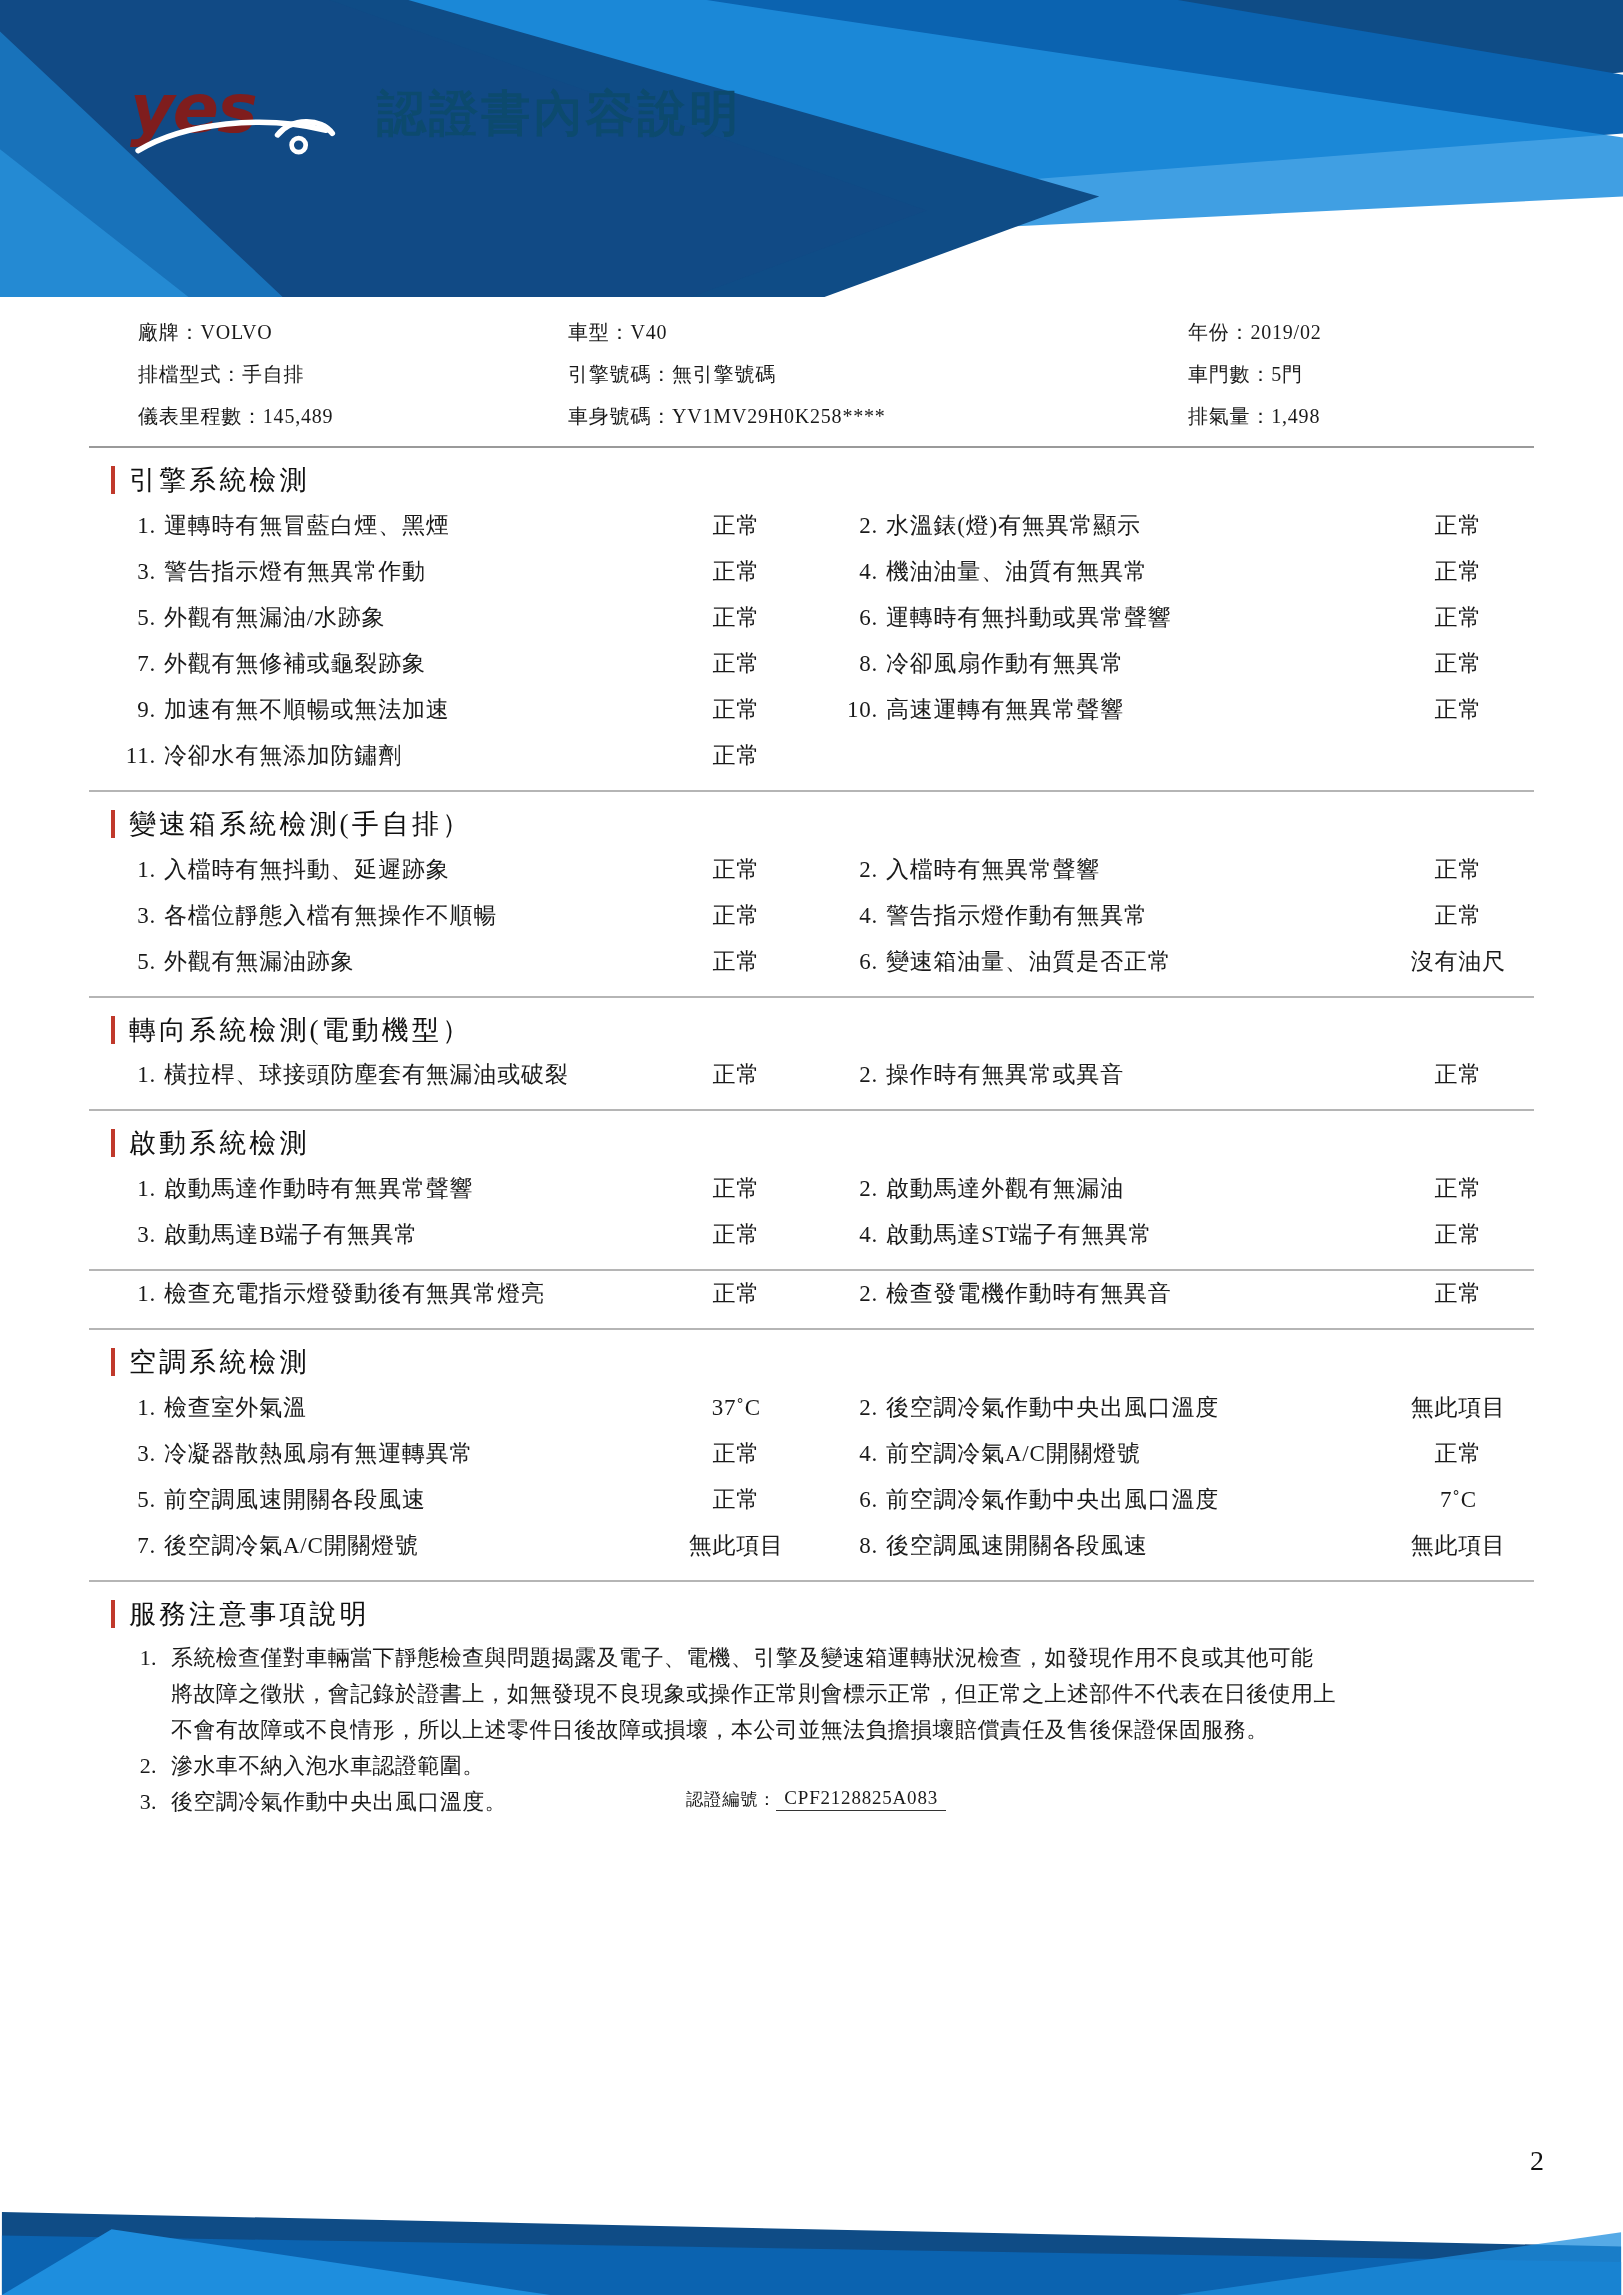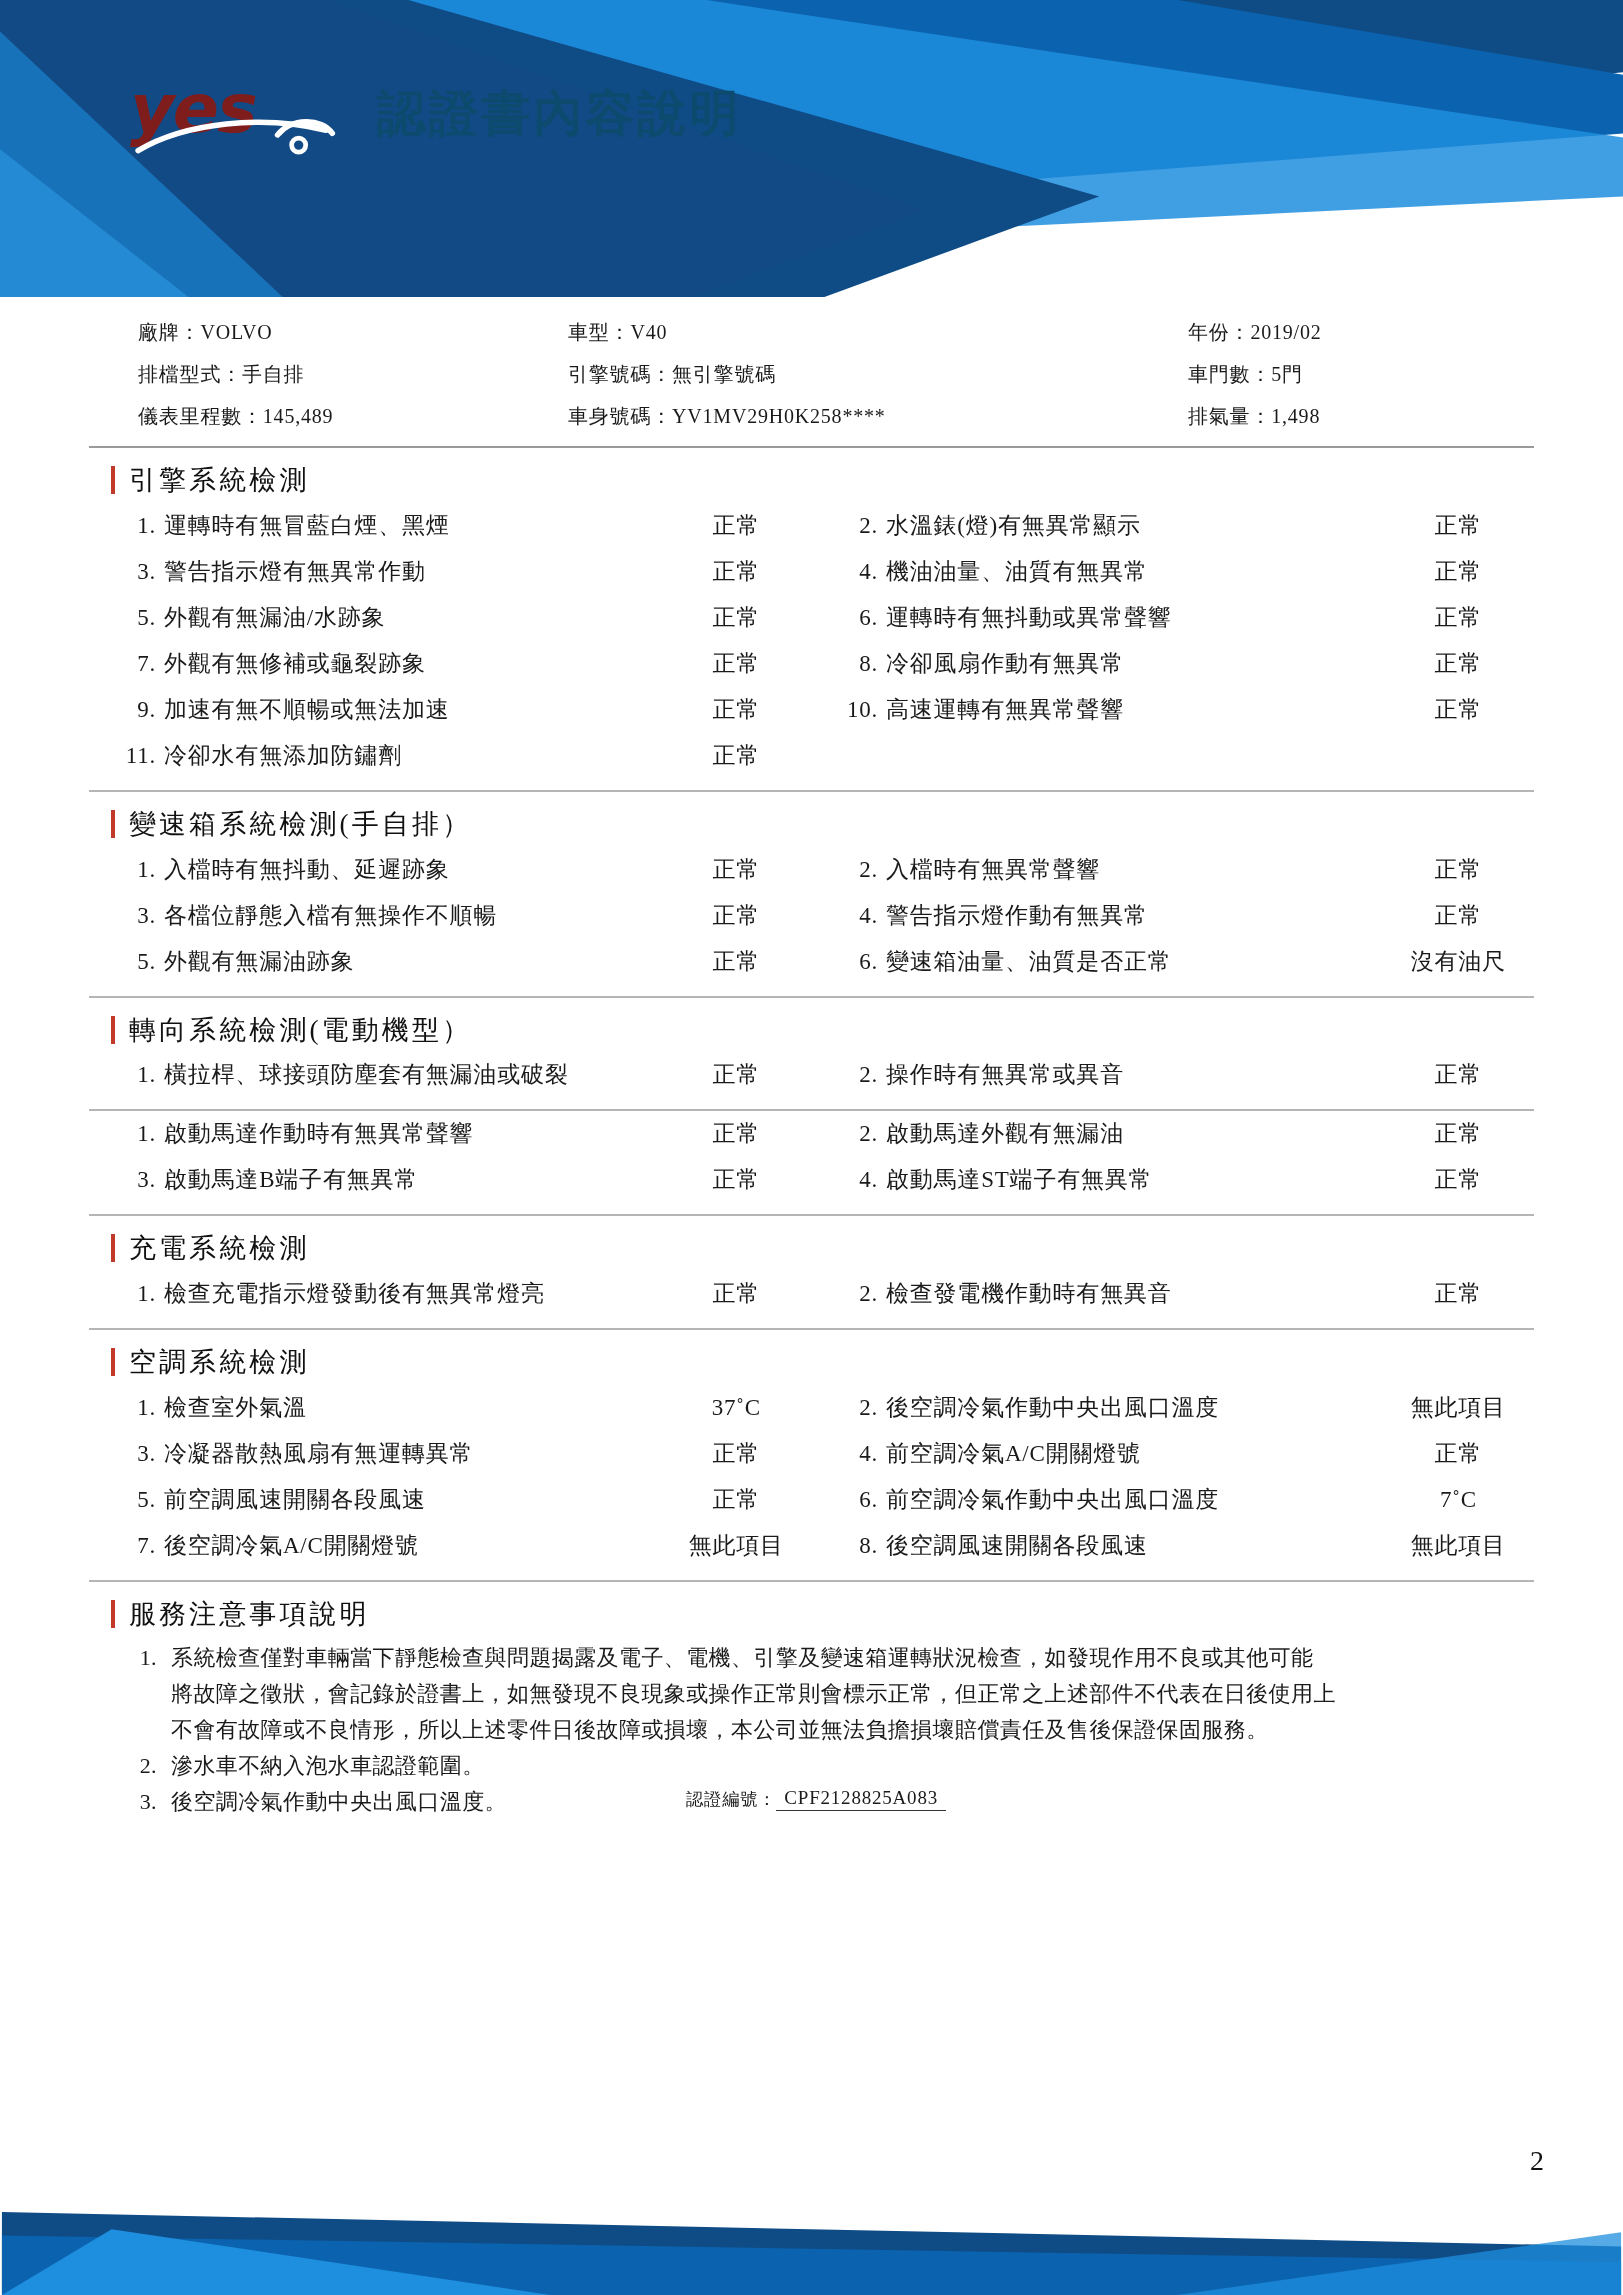--- a/index.html
+++ b/index.html
@@ -391,20 +391,24 @@
       </div>
       <div class="col col-right">
         <div class="num">2.</div>
         <div class="qtext">操作時有無異常或異音</div>
         <div class="res">正常</div>
       </div>
     </div>
   </div>
 
   <div class="section">
+    <div class="sec-title">
+      <span class="sec-bar"></span>
+      <span>啟動系統檢測</span>
+    </div>
     <div class="item-row">
       <div class="col col-left">
         <div class="num">1.</div>
         <div class="qtext">啟動馬達作動時有無異常聲響</div>
         <div class="res">正常</div>
       </div>
       <div class="col col-right">
         <div class="num">2.</div>
         <div class="qtext">啟動馬達外觀有無漏油</div>
         <div class="res">正常</div>
@@ -418,24 +422,20 @@
       </div>
       <div class="col col-right">
         <div class="num">4.</div>
         <div class="qtext">啟動馬達ST端子有無異常</div>
         <div class="res">正常</div>
       </div>
     </div>
   </div>
 
   <div class="section">
-    <div class="sec-title">
-      <span class="sec-bar"></span>
-      <span>充電系統檢測</span>
-    </div>
     <div class="item-row">
       <div class="col col-left">
         <div class="num">1.</div>
         <div class="qtext">檢查充電指示燈發動後有無異常燈亮</div>
         <div class="res">正常</div>
       </div>
       <div class="col col-right">
         <div class="num">2.</div>
         <div class="qtext">檢查發電機作動時有無異音</div>
         <div class="res">正常</div>

